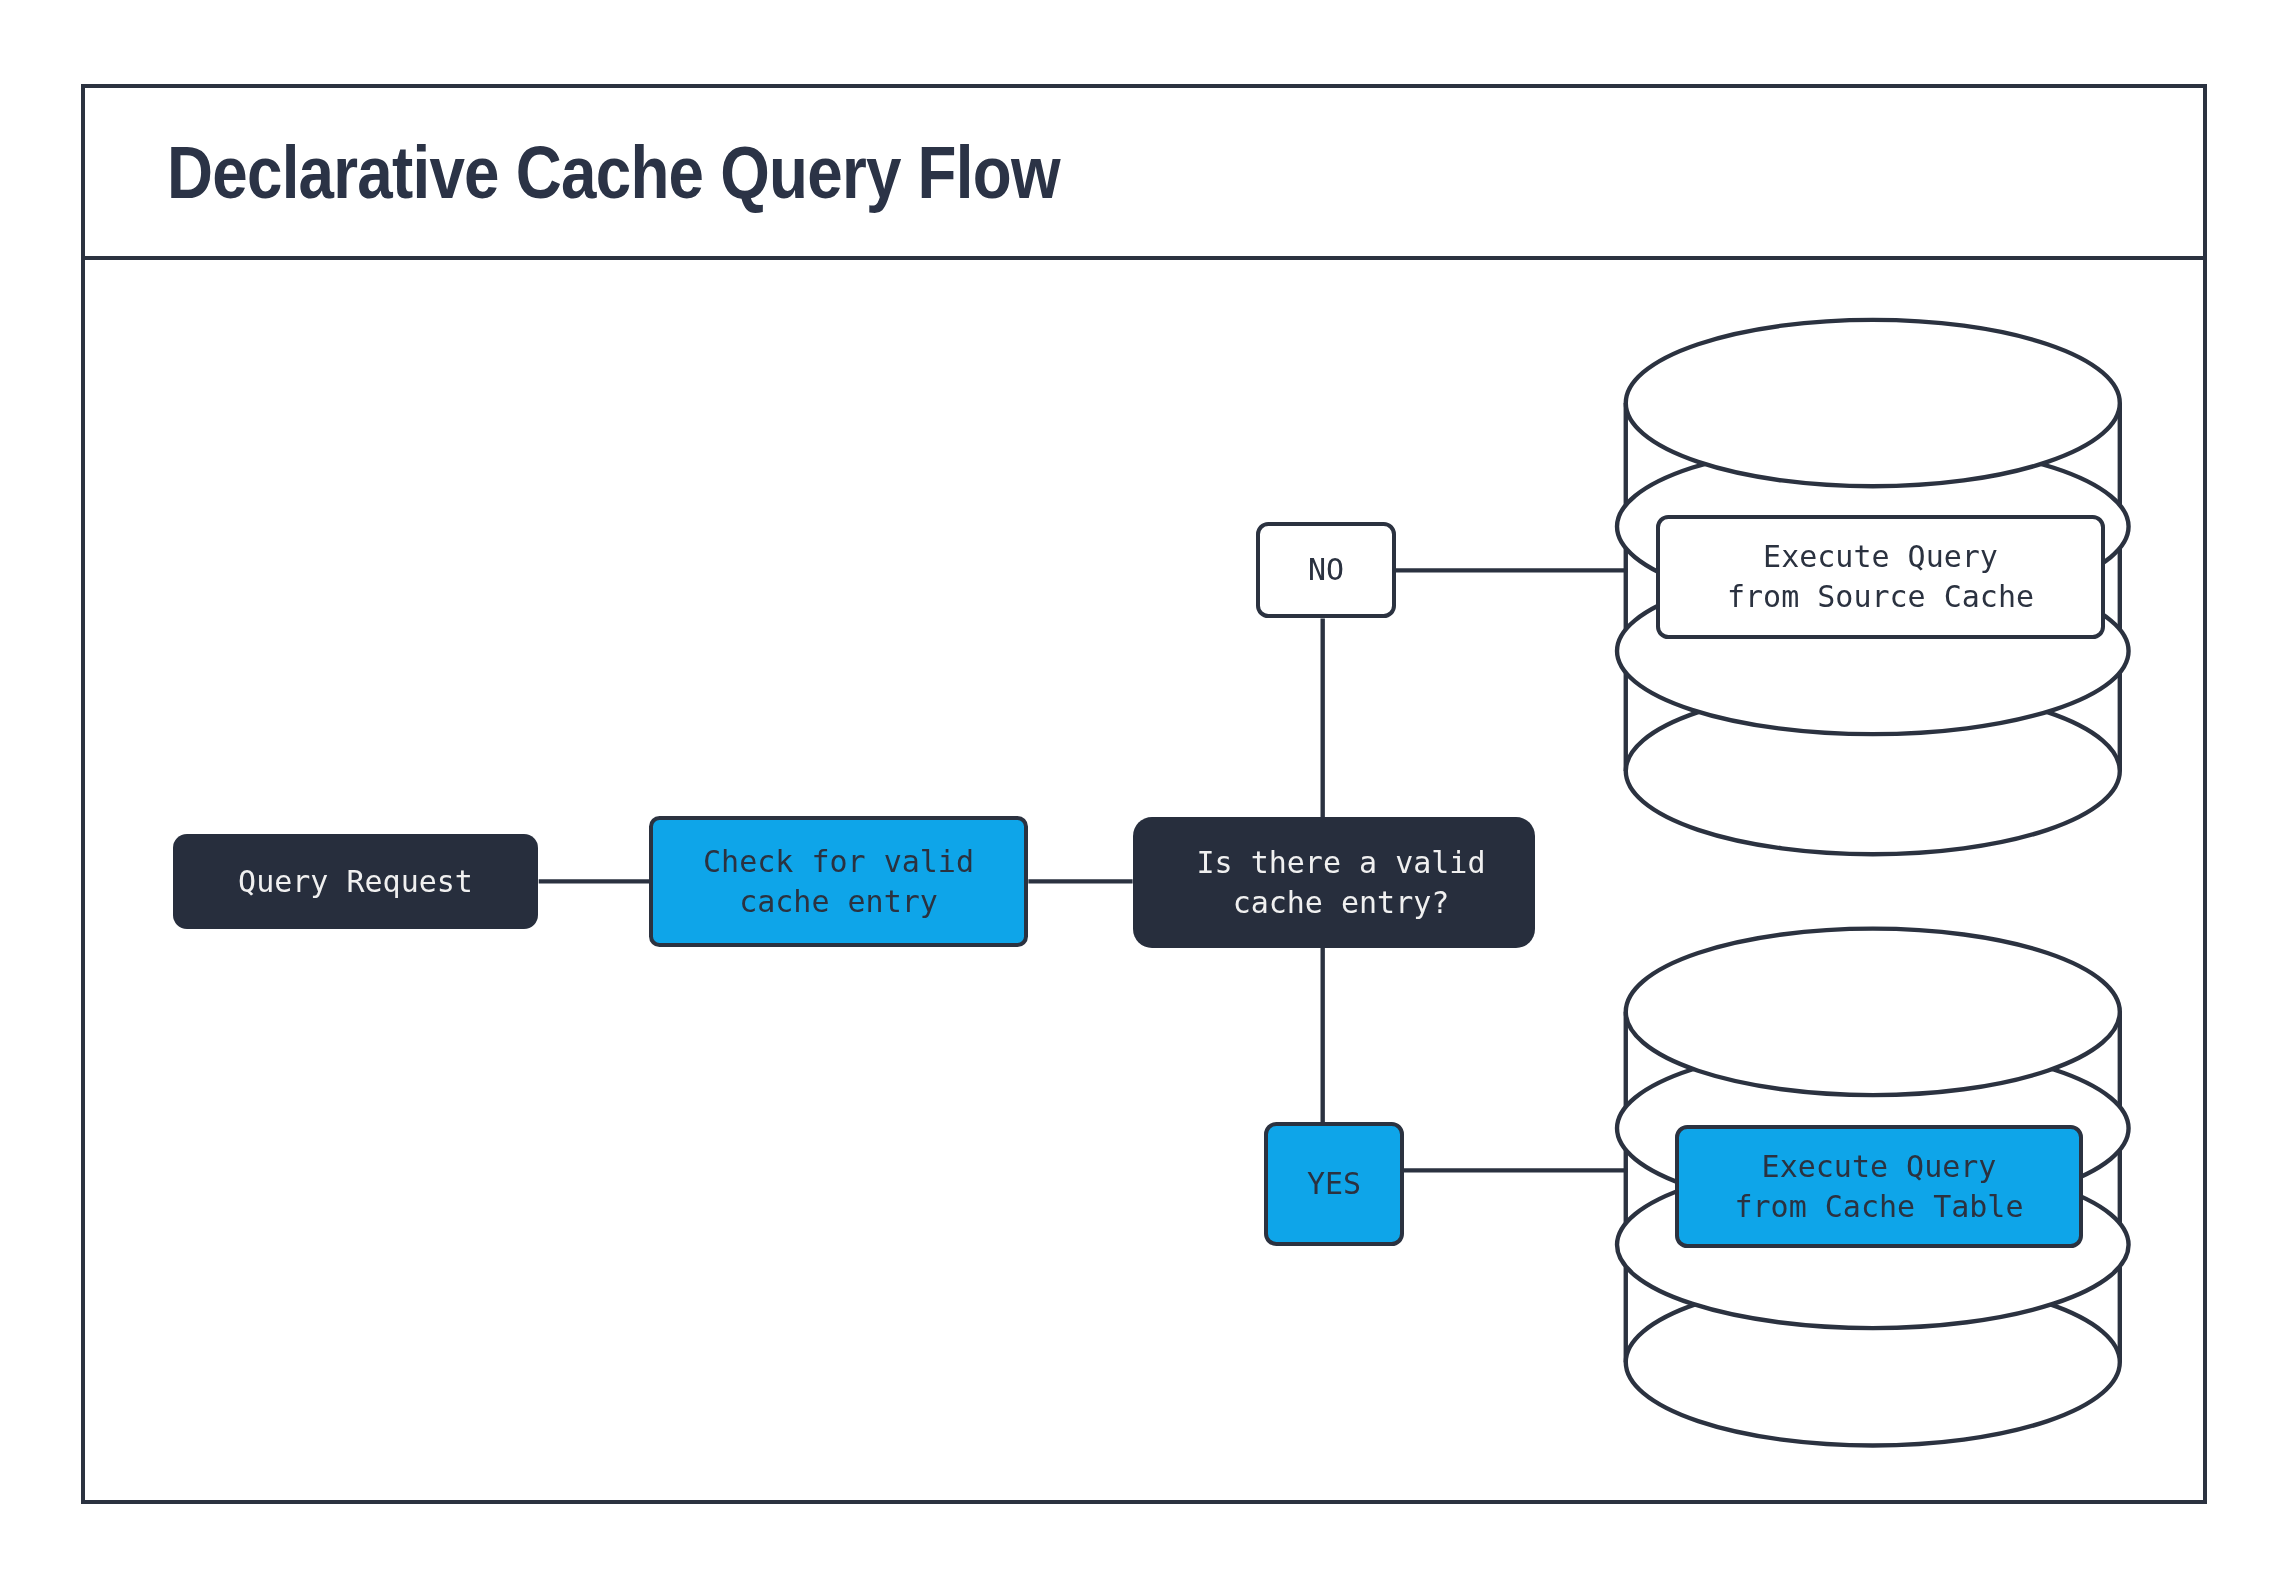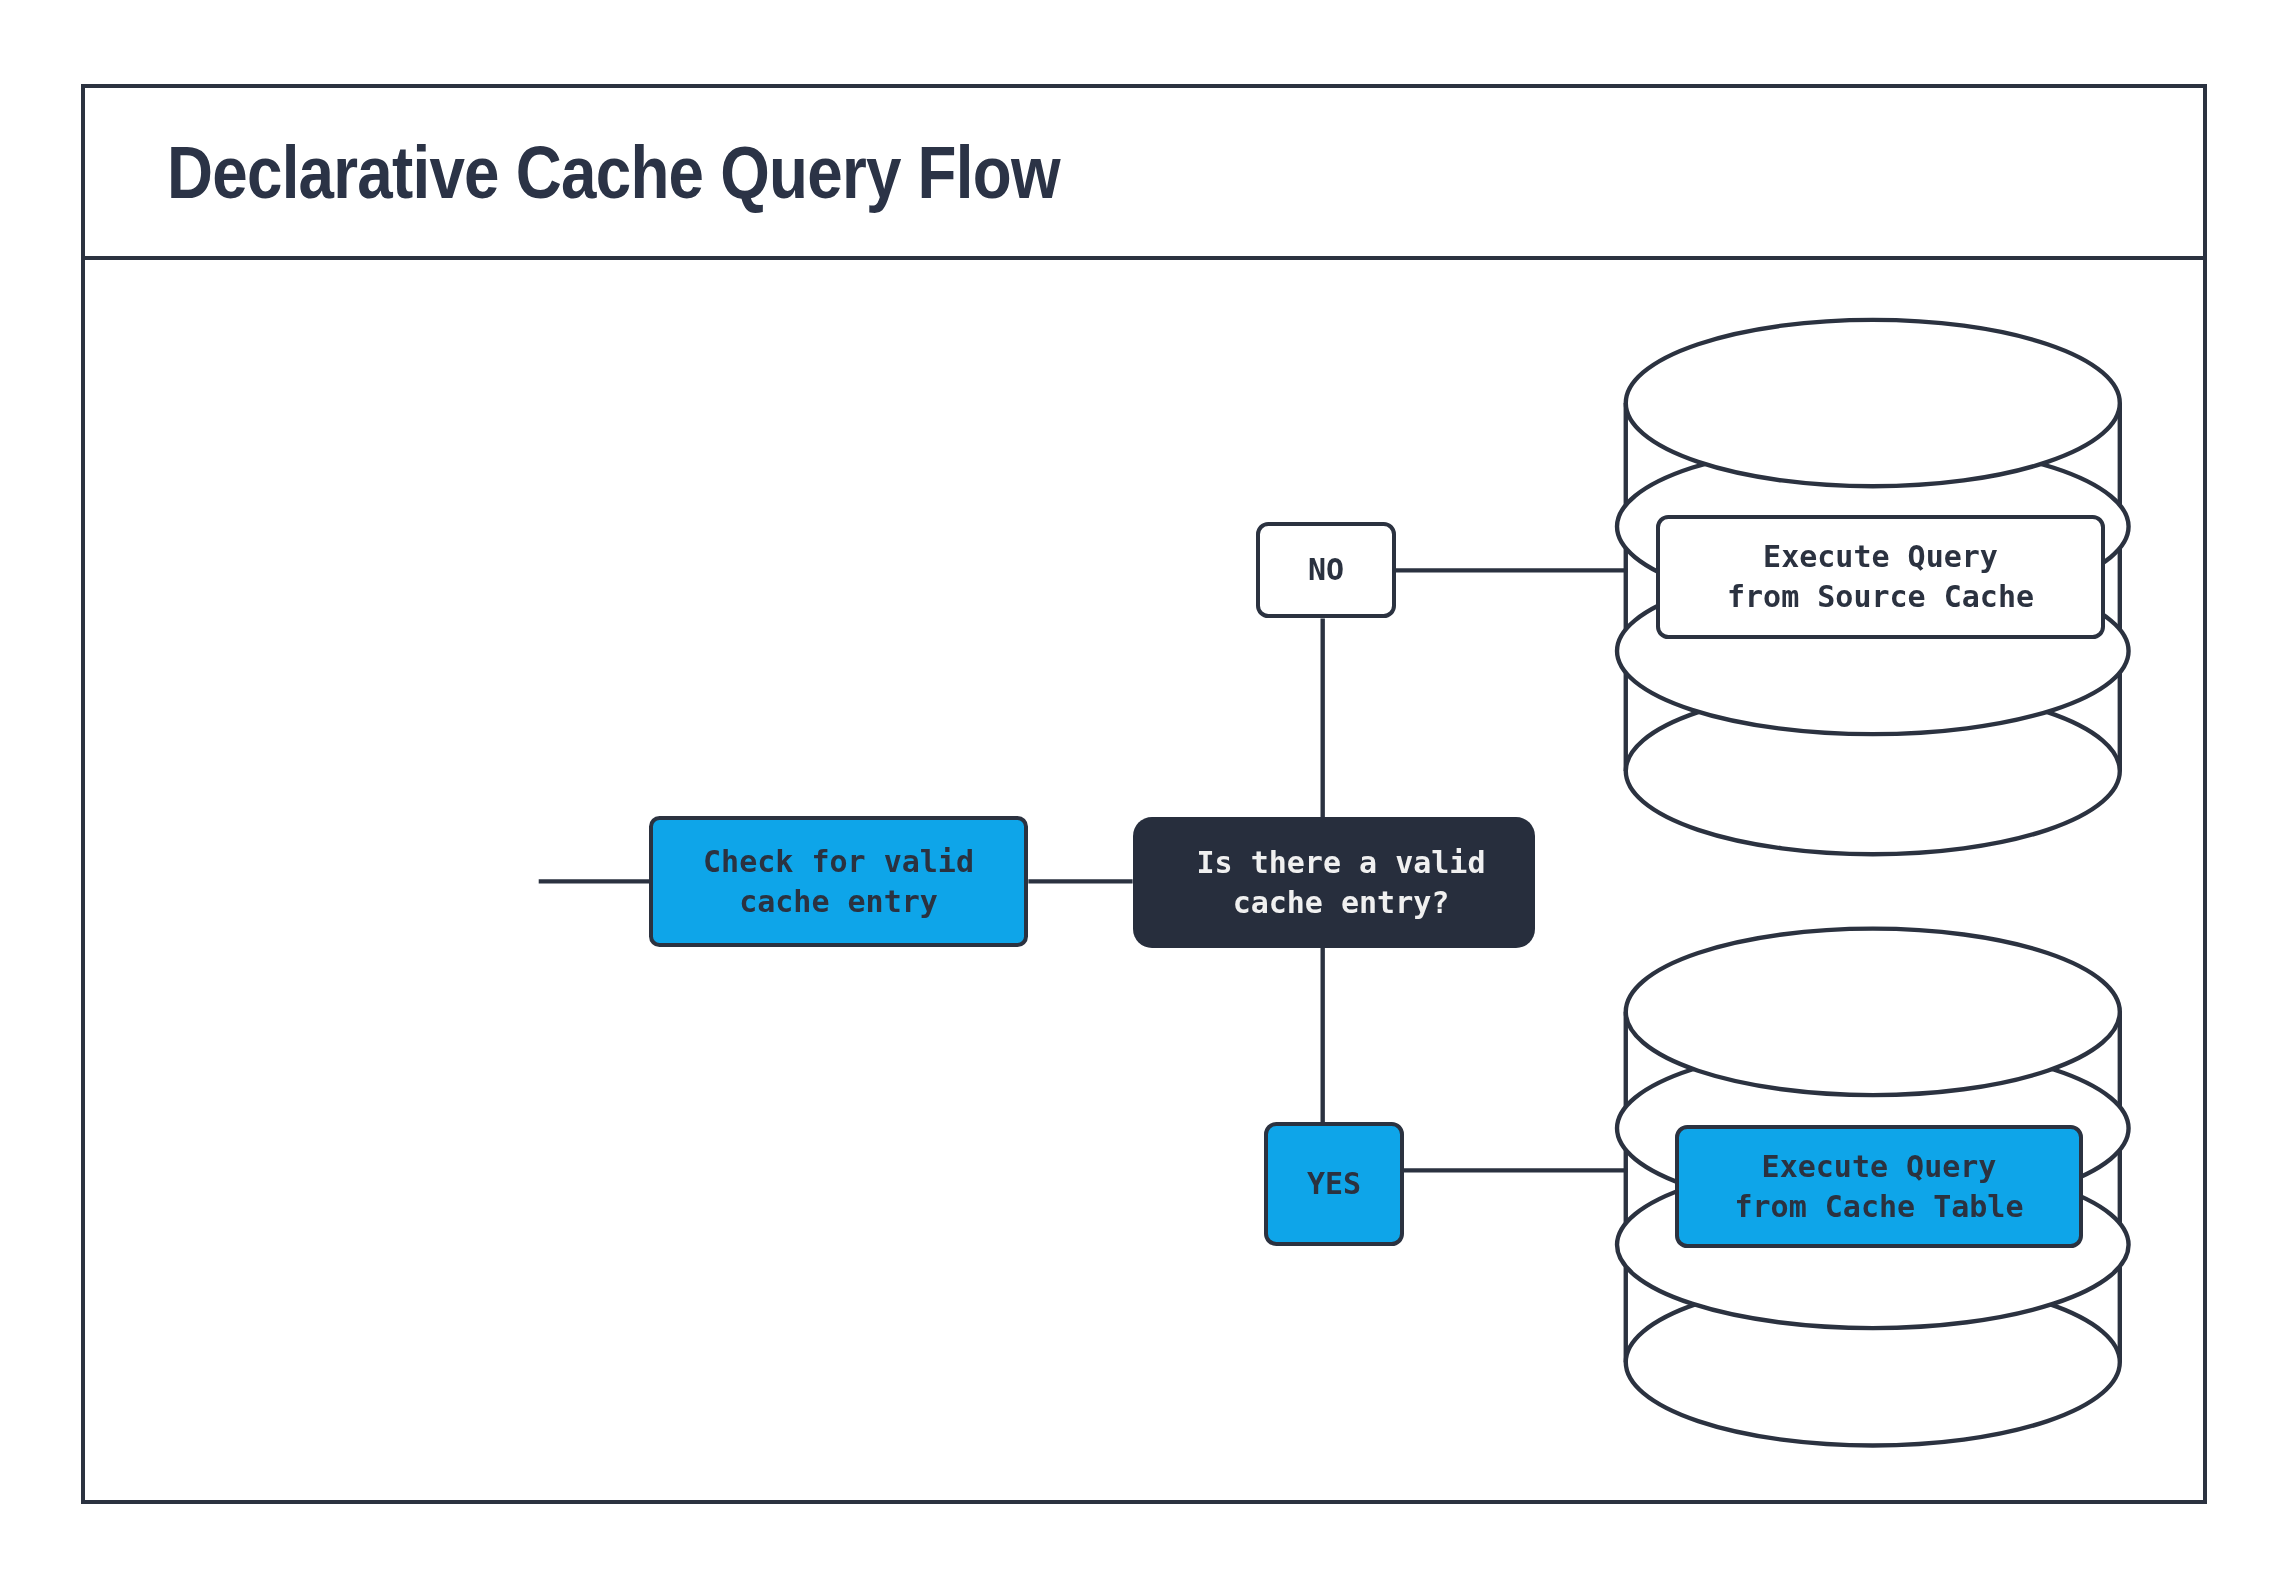--- a/index.html
+++ b/index.html
@@ -57,21 +57,21 @@
     position: absolute;
     z-index: 2;
     box-sizing: border-box;
     display: flex;
     flex-direction: column;
     align-items: center;
     justify-content: center;
     text-align: center;
     font-family: "DejaVu Sans Mono", "Liberation Mono", monospace;
     font-size: 30px;
-    font-weight: 700;
+    font-weight: 400;
     line-height: 40px;
     border-radius: 12.3px;
     color: #2b3240;
   }
   .node.dark   { background: #272e3d; color: #f0f0f0; }
   .node.green  { background: #0ea5e9; border: 4.4px solid #2b3240; }
   .node.white  { background: #ffffff; border: 4.4px solid #2b3240; }
 
   .node-query    { left: 173px;  top: 834px;  width: 365px; height: 95px; border-radius: 14px; }
   .node-check    { left: 649px;  top: 816px;  width: 379px; height: 131px; border-radius: 10.5px; }
@@ -115,20 +115,23 @@
     <g stroke="#2b3240" stroke-width="5">
       <line x1="1856" y1="1155" x2="1856" y2="1555"></line>
       <line x1="2420" y1="1155" x2="2420" y2="1555"></line>
       <ellipse cx="2138" cy="1555" rx="282" ry="95" fill="#ffffff"></ellipse>
       <ellipse cx="2138" cy="1421" rx="292" ry="95" fill="#ffffff"></ellipse>
       <ellipse cx="2138" cy="1288" rx="292" ry="95" fill="#ffffff"></ellipse>
       <ellipse cx="2138" cy="1155" rx="282" ry="95" fill="#ffffff"></ellipse>
     </g>
   </svg>
 
+  <div class="node dark node-query">
+    <span>Query Request</span>
+  </div>
 
   <div class="node green node-check">
     <span>Check for valid</span>
     <span>cache entry</span>
   </div>
 
   <div class="node dark node-decision">
     <span>Is there a valid</span>
     <span>cache entry?</span>
   </div>

